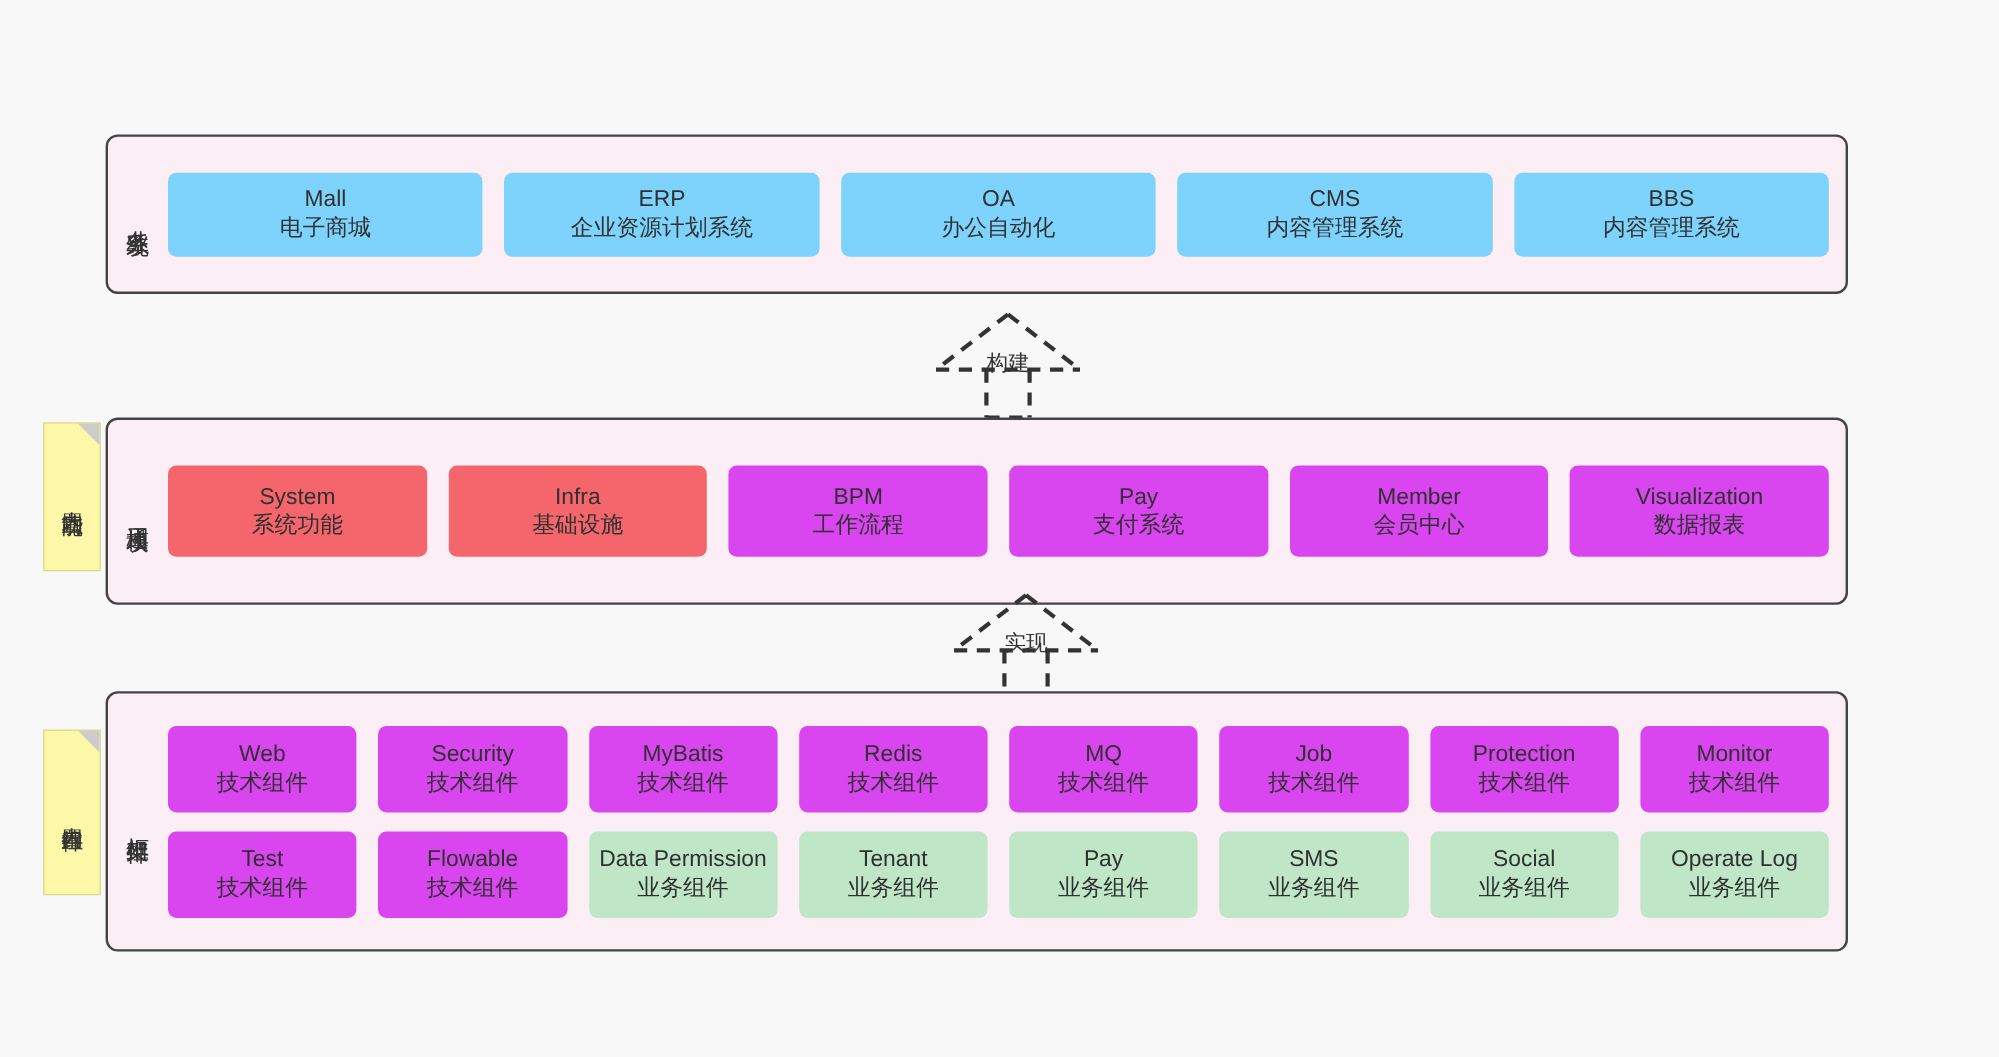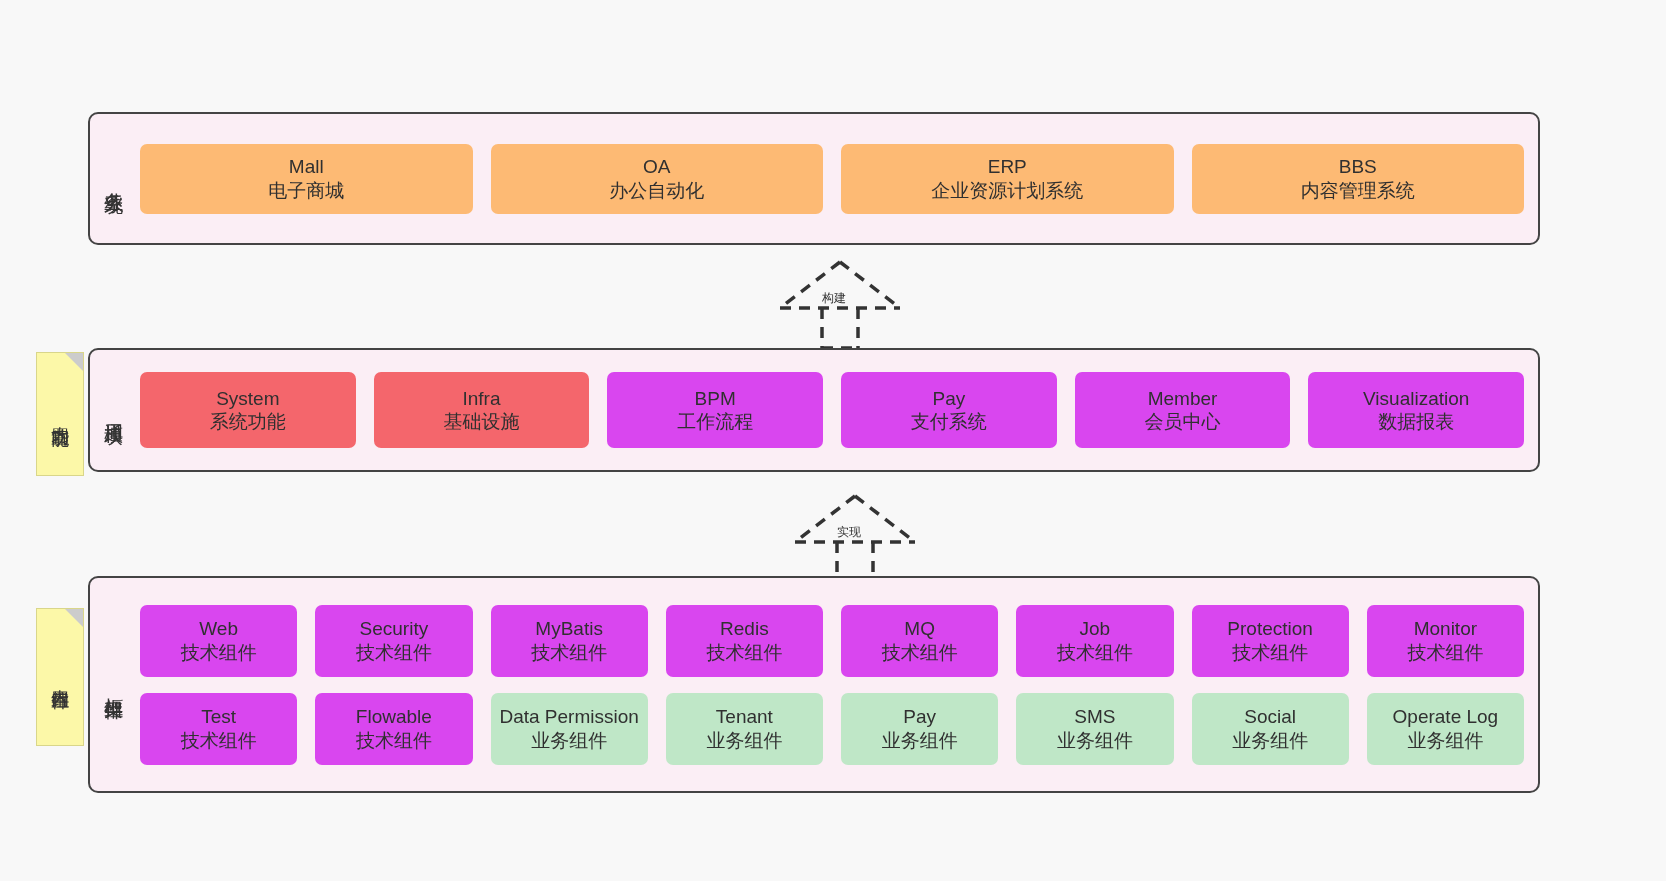--- a/index.html
+++ b/index.html
@@ -68,29 +68,29 @@
     font-size: 19px;
     line-height: 1.22;
     color: #303030;
     box-sizing: border-box;
     padding: 4px 6px;
   }
   .cell .en { display: block; }
   .cell .cn { display: block; }
 
   
-  .c-blue       { background: #fdba74; }
+  .c-blue       { background: #7dd3fc; }
   .c-red        { background: #f4666c; }
   .c-pink       { background: #d946ef; }
   .c-green      { background: #d946ef; }
   .c-lightgreen { background: #bfe7c7; text-align: right; }
 
   
   #layer-business  { left: 88px;  top: 112px; width: 1452px; height: 133px; }
-  #layer-common    { left: 88px;  top: 348px; width: 1452px; height: 124px; }
+  #layer-common    { left: 88px;  top: 348px; width: 1452px; height: 156px; }
   #layer-framework { left: 88px;  top: 576px; width: 1452px; height: 217px; }
 
   #layer-business .cell  { height: 70px; }
   #layer-common .cell    { height: 76px; }
   #layer-framework .cell { height: 72px; }
 
   
   .note {
     position: absolute;
     width: 48px;
@@ -125,21 +125,21 @@
   .connector {
     position: absolute;
     width: 160px;
     height: 92px;
   }
   .connector svg { display: block; overflow: visible; }
   .connector .conn-label {
     position: absolute;
     left: 62px;
     top: 32px;
-    font-size: 12px;
+    font-size: 18px;
     color: #333333;
     background: transparent;
     white-space: nowrap;
     user-select: none;
   }
   #connector-build  { left: 760px; top: 258px; }
   #connector-impl   { left: 775px; top: 492px; }
 </style>
 </head>
 <body>
@@ -148,26 +148,30 @@
 
   <div class="layer" id="layer-business">
     <div class="layer-title">业务系统</div>
     <div class="layer-body">
       <div class="row">
         <div class="cell c-blue">
           <span class="en">Mall</span>
           <span class="cn">电子商城</span>
         </div>
         <div class="cell c-blue">
+          <span class="en">ERP</span>
+          <span class="cn">企业资源计划系统</span>
+        </div>
+        <div class="cell c-blue">
           <span class="en">OA</span>
           <span class="cn">办公自动化</span>
         </div>
         <div class="cell c-blue">
-          <span class="en">ERP</span>
-          <span class="cn">企业资源计划系统</span>
+          <span class="en">CMS</span>
+          <span class="cn">内容管理系统</span>
         </div>
         <div class="cell c-blue">
           <span class="en">BBS</span>
           <span class="cn">内容管理系统</span>
         </div>
       </div>
     </div>
   </div>
 
   <div class="connector" id="connector-build">

